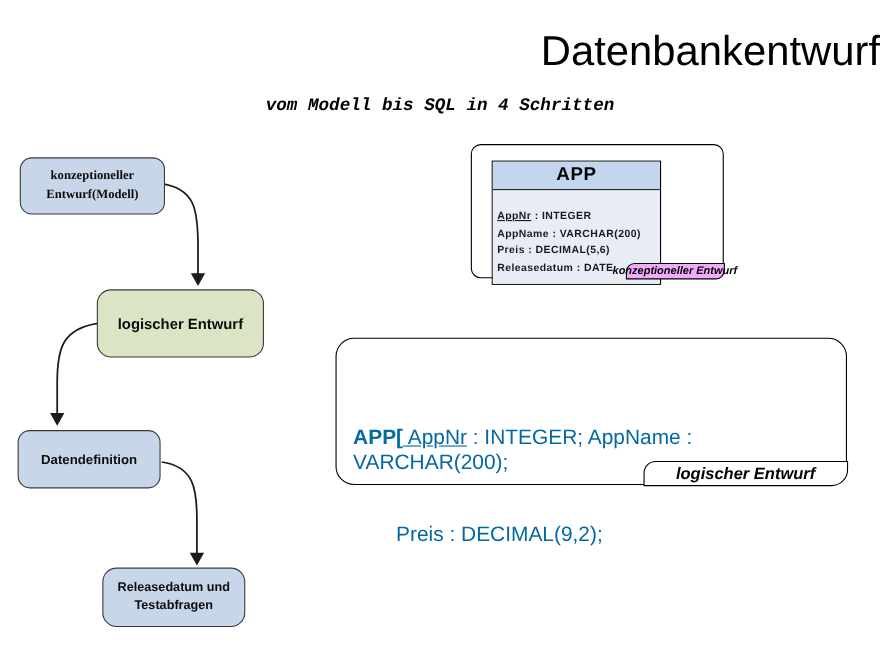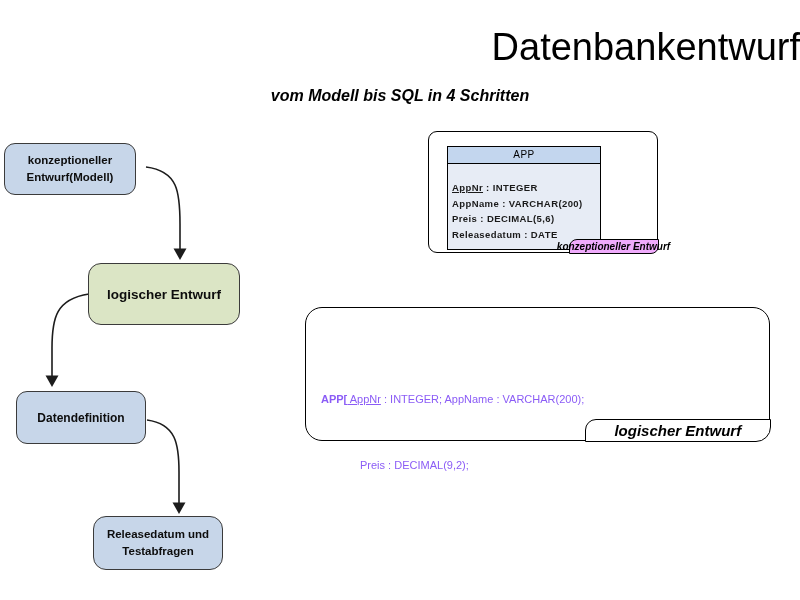--- a/index.html
+++ b/index.html
@@ -6,49 +6,49 @@
   body { width:800px; height:600px; font-family:"Liberation Sans", sans-serif; }
   .slide { position:relative; width:800px; height:600px; background:#fff; overflow:hidden; }
 
   .title {
     position:absolute; left:0; top:28px; width:800px;
     text-align:right; font-size:38px; font-weight:500; color:#000;
     letter-spacing:0px; line-height:1;
   }
   .subtitle {
     position:absolute; left:0; top:87px; width:800px;
-    text-align:center; font-size:16px; font-style:italic; font-weight:bold; color:#000;
+    text-align:center; font-size:16px; font-style:italic; font-weight:bold; color:#000;font-family:Liberation Mono, monospace;
   }
 
   svg.connectors { position:absolute; left:0; top:0; pointer-events:none; }
   svg.connectors path.line { fill:none; stroke:var(--line_dark); stroke-width:1.6px; }
   svg.connectors path.head { fill:var(--line_dark); stroke:none; }
 
   .flow-box {
     position:absolute; box-sizing:border-box;
     border:1.7px solid var(--border_dark); border-radius:11px;
     display:flex; flex-direction:column; align-items:center; justify-content:center;
     font-weight:bold; color:#0d0d0d; text-align:center;
   }
-  .step1 { left:4px;  top:143px; width:132px; height:52px; background:var(--step_blue);  font-size:11.5px; line-height:1.5; }
+  .step1 { left:18px;  top:143px; width:132px; height:52px; background:var(--step_blue);  font-size:11.5px; line-height:1.5;font-family:Liberation Serif, serif; }
   .step2 { left:88px;  top:263px; width:152px; height:62px; background:var(--step_green); font-size:13.5px; border-radius:13px; }
   .step3 { left:16px;  top:391px; width:130px; height:53px; background:var(--step_blue);  font-size:12px;justify-content:center; }
   .step4 { left:93px;  top:516px; width:130px; height:54px; background:var(--step_blue);  font-size:11.5px; line-height:1.5; border-radius:13px; }
 
   .entity-panel {
     position:absolute; left:428px; top:131px; width:230px; height:122px;
     box-sizing:border-box; border:1.5px solid #000; border-radius:9px; background:#fff;
   }
   .er-table {
     position:absolute; left:18px; top:14px; width:154px;
     box-sizing:border-box; border:1px solid #000;
   }
   .er-header {
     background:var(--table_header_blue); border-bottom:1.5px solid #000;
-    text-align:center; font-weight:normal; font-size:10px; letter-spacing:0.5px;
+    text-align:center; font-weight:bold; font-size:17px; letter-spacing:0.5px;
     padding:2px 0 3px 0; color:#000;
   }
   .er-body {
     background:var(--table_body_blue); padding:16px 2px 7px 4px;
     font-size:9.5px; font-weight:bold; color:#1a1a1a; letter-spacing:0.4px;
   }
   .er-row { line-height:15.5px; white-space:pre; }
   .er-row .pk { text-decoration:underline; }
 
   .panel-tab-small {
@@ -57,22 +57,22 @@
     border-top-left-radius:8px; border-bottom-right-radius:8px;
     display:flex; align-items:center; justify-content:center;
     font-size:10px; font-weight:bold; font-style:italic; color:#000; white-space:nowrap;
   }
 
   .logical-panel {
     position:absolute; left:305px; top:307px; width:465px; height:134px;
     box-sizing:border-box; border:1.8px solid #000; border-radius:17px; background:#fff;
   }
   .relation-text {
-    position:absolute; left:15px; top:36px; font-size:11px; line-height:22px;
-    color:#8b5cf6; white-space:pre-wrap;
+    position:absolute; left:15px; top:36px; font-size:19px; line-height:22px;
+    color:#0369a1; white-space:pre-wrap;
   }
   .relation-text .b { font-weight:bold; }
   .relation-text .u { text-decoration:underline; }
   .relation-line2 { padding-left:39px; }
 
   .panel-tab-large {
     position:absolute; right:-1.8px; bottom:-1.8px; width:186px; height:23px;
     box-sizing:border-box; border:1.8px solid #000; background:#fff;
     border-top-left-radius:11px; border-bottom-right-radius:15px;
     display:flex; align-items:center; justify-content:center;

